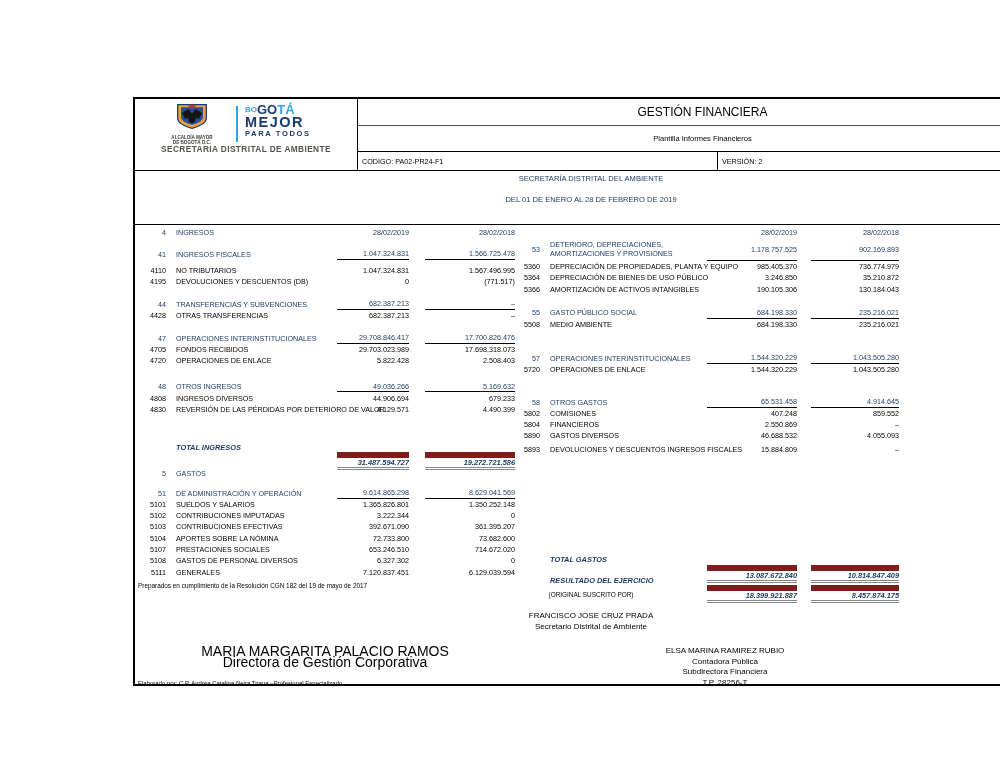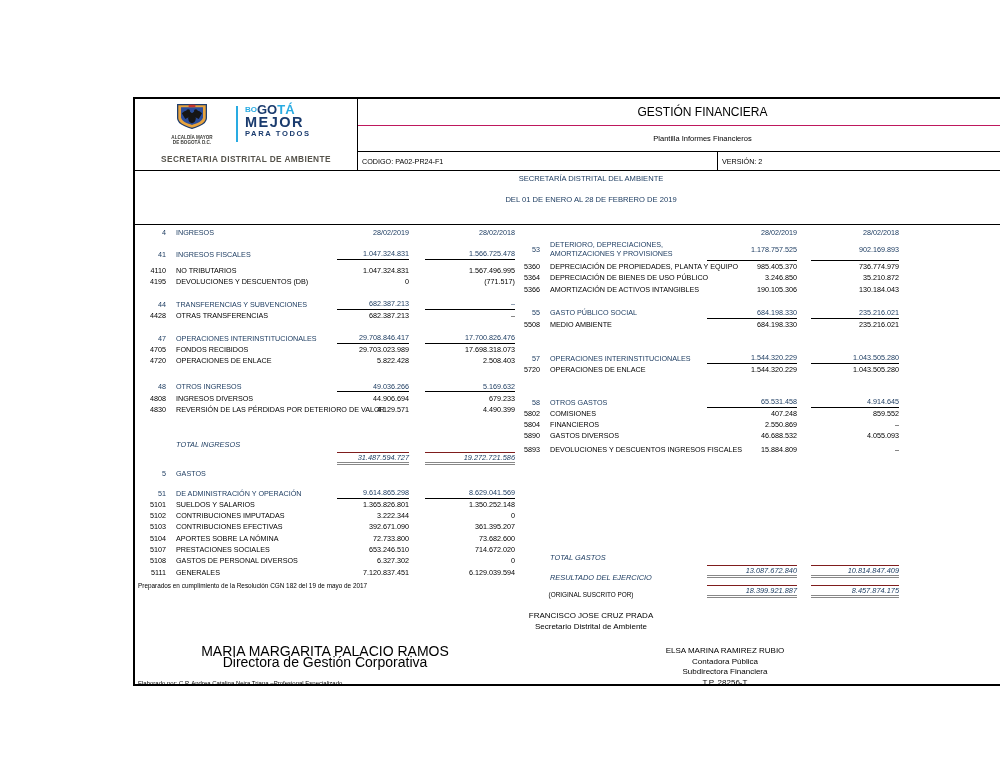--- a/index.html
+++ b/index.html
@@ -13,21 +13,21 @@
   .logo-cell{width:222px;border-right:1px solid #000;position:relative;flex:none;}
   .crest-block{position:absolute;left:18px;top:4px;width:78px;text-align:center;}
   .crest-caption{font-size:4.6px;font-weight:bold;color:#3a3a36;line-height:5.4px;margin-top:1px;}
   .brand-sep{position:absolute;left:101px;top:7px;width:2px;height:36px;background:#29abe2;}
   .brand-block{position:absolute;left:110px;top:4px;line-height:12px;white-space:nowrap;}
   .brand-bo{color:#29abe2;font-weight:bold;font-size:8px;vertical-align:2px;}
   .brand-go{color:#1a3b6e;font-weight:bold;font-size:13px;}
   .brand-ta{color:#29abe2;font-weight:bold;font-size:13px;}
   .brand-mejor{color:#1a3b6e;font-weight:bold;font-size:14.5px;letter-spacing:1.5px;line-height:13px;}
   .brand-para{color:#1a3b6e;font-weight:bold;font-size:7.6px;letter-spacing:1.6px;line-height:9px;}
-  .logo-entity{position:absolute;left:0;bottom:6px;width:100%;text-align:center;
+  .logo-entity{position:absolute;left:0;bottom:16px;width:100%;text-align:center;
        font-size:8.3px;font-weight:bold;color:#55524a;letter-spacing:0.4px;}
   .hdr-right{flex:1;display:flex;flex-direction:column;}
   .hdr-title{height:26px;border-bottom:1px solid #be185d;display:flex;align-items:center;
        justify-content:center;font-size:12px;}
   .hdr-sub{height:25px;border-bottom:1px solid #000;display:flex;align-items:center;
        justify-content:center;font-size:7.5px;}
   .hdr-code{flex:1;display:flex;font-size:7.2px;}
   .hdr-code-cell{width:360px;border-right:1px solid #000;display:flex;align-items:center;
        padding-left:4px;box-sizing:border-box;}
   .hdr-ver-cell{flex:1;display:flex;align-items:center;padding-left:4px;}
@@ -45,22 +45,22 @@
   .trow{display:grid;align-items:center;height:11.3px;font-size:7.2px;}
   .col-left .trow{grid-template-columns:30px 164px 72px 16px 90px;}
   .col-right .trow{grid-template-columns:28px 160px 90px 14px 88px;}
   .c-code{text-align:right;padding-right:7px;}
   .c-label{padding-left:3px;white-space:nowrap;overflow:visible;}
   .c-v1,.c-v2{text-align:right;align-self:stretch;display:flex;align-items:center;justify-content:flex-end;}
   .t-header{color:#17375d;}
   .t-dates .c-v1,.t-dates .c-v2{color:#17375d;}
   .t-category{color:#17375d;}
   .t-category .c-v1,.t-category .c-v2{border-bottom:1px solid #000;}
-  .t-total{color:#17375d;font-weight:normal;font-style:italic;font-size:7.4px;}
-  .t-total .c-v1,.t-total .c-v2{border-top:1px solid #7f1d1d;border-bottom:3px double #888;margin-top:28px;}
+  .t-total{color:#17375d;font-weight:bold;font-style:italic;font-size:7.4px;}
+  .t-total .c-v1,.t-total .c-v2{border-top:6px solid #7f1d1d;border-bottom:3px double #888;margin-top:28px;}
   .wrap .c-label{white-space:normal;line-height:8.6px;}
 
   
   .foot{position:relative;height:109px;font-size:7.8px;}
   .f-prepared{position:absolute;top:2px;left:3px;font-size:6.4px;}
   .f-original{position:absolute;top:11px;left:0;width:100%;text-align:center;font-size:6.4px;}
   .f-secretary{position:absolute;top:31px;left:0;width:100%;text-align:center;line-height:10.5px;font-size:8px;}
   .f-director{position:absolute;top:66px;left:40px;width:300px;text-align:center;line-height:10.5px;font-size:14px;}
   .f-accountant{position:absolute;top:66px;left:450px;width:280px;text-align:center;line-height:10.5px;font-size:8px;}
   .f-elaborated{position:absolute;bottom:3px;left:3px;font-size:6px;}

